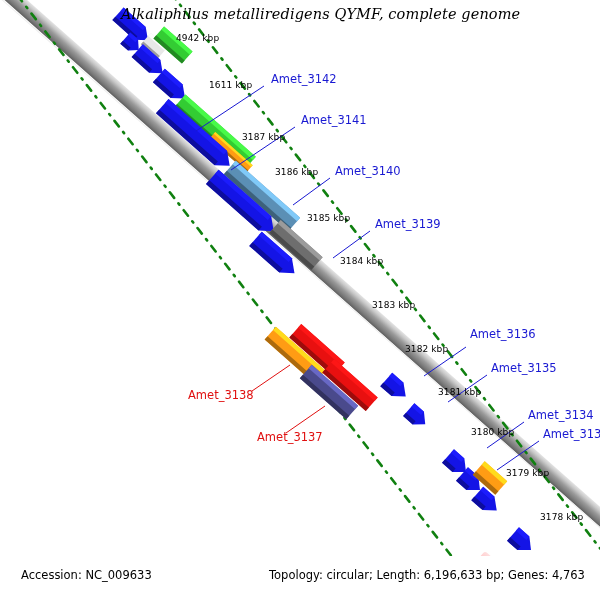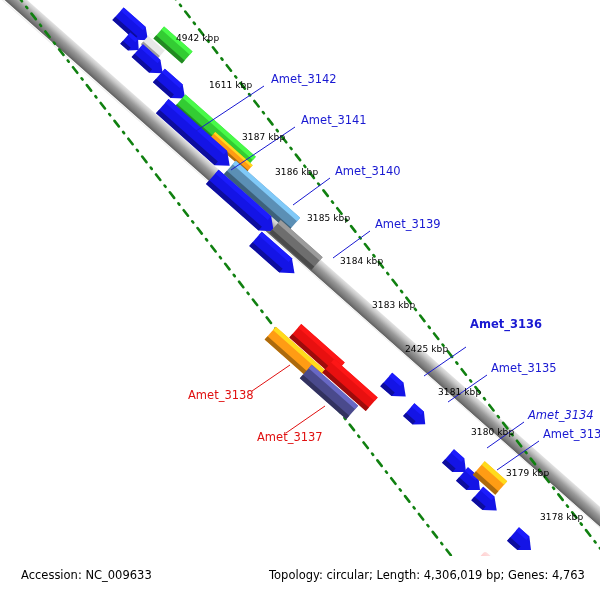--- a/index.html
+++ b/index.html
@@ -227,39 +227,40 @@
     </svg>
 
     <div id="tick-layer">
         <div class="tick-label" style="left: 176px; top: 33px;">4942 kbp</div>
         <div class="tick-label" style="left: 209px; top: 80px;">1611 kbp</div>
         <div class="tick-label" style="left: 242px; top: 132px;">3187 kbp</div>
         <div class="tick-label" style="left: 275px; top: 167px;">3186 kbp</div>
         <div class="tick-label" style="left: 307px; top: 213px;">3185 kbp</div>
         <div class="tick-label" style="left: 340px; top: 256px;">3184 kbp</div>
         <div class="tick-label" style="left: 372px; top: 300px;">3183 kbp</div>
-        <div class="tick-label" style="left: 405px; top: 344px;">2425 kbp</div>
+        <div class="tick-label" style="left: 405px; top: 344px;">3182 kbp</div>
         <div class="tick-label" style="left: 438px; top: 387px;">3181 kbp</div>
         <div class="tick-label" style="left: 471px; top: 427px;">3180 kbp</div>
         <div class="tick-label" style="left: 506px; top: 468px;">3179 kbp</div>
         <div class="tick-label" style="left: 540px; top: 512px;">3178 kbp</div>
       </div>
 
     <div id="label-layer">
         <div class="gene-label blue" style="left: 271px; top: 72px; color: rgb(25, 25, 210);">Amet_3142</div>
         <div class="gene-label blue" style="left: 301px; top: 113px; color: rgb(25, 25, 210);">Amet_3141</div>
         <div class="gene-label blue" style="left: 335px; top: 164px; color: rgb(25, 25, 210);">Amet_3140</div>
         <div class="gene-label blue" style="left: 375px; top: 217px; color: rgb(25, 25, 210);">Amet_3139</div>
         <div class="gene-label red" style="left: 188px; top: 388px; color: rgb(224, 16, 16);">Amet_3138</div>
         <div class="gene-label red" style="left: 221px; top: 430px; color: rgb(224, 16, 16); margin-left: 36px;">Amet_3137</div>
-        <div class="gene-label blue" style="left: 470px; top: 317px; color: rgb(25, 25, 210); font-weight: bold;">Amet_3136</div>
+        <div class="gene-label blue" style="left: 470px; top: 327px; color: rgb(25, 25, 210);">Amet_3136</div>
         <div class="gene-label blue" style="left: 491px; top: 361px; color: rgb(25, 25, 210);">Amet_3135</div>
-        <div class="gene-label blue" style="left: 528px; top: 408px; color: rgb(25, 25, 210); font-style: italic;">Amet_3134</div>
+        <div class="gene-label blue" style="left: 528px; top: 408px; color: rgb(25, 25, 210);">Amet_3134</div>
         <div class="gene-label blue" style="left: 543px; top: 427px; color: rgb(25, 25, 210);">Amet_3133</div>
       </div>
 
+    <div id="title">Alkaliphilus metalliredigens QYMF, complete genome</div>
   </div>
 
   <div id="statusbar">
     <div class="status-text" id="accession">Accession: NC_009633</div>
-    <div class="status-text" id="summary">Topology: circular; Length: 4,306,019 bp; Genes: 4,763</div>
+    <div class="status-text" id="summary">Topology: circular; Length: 6,196,633 bp; Genes: 4,763</div>
   </div>
 </div>
 
 </body></html>

